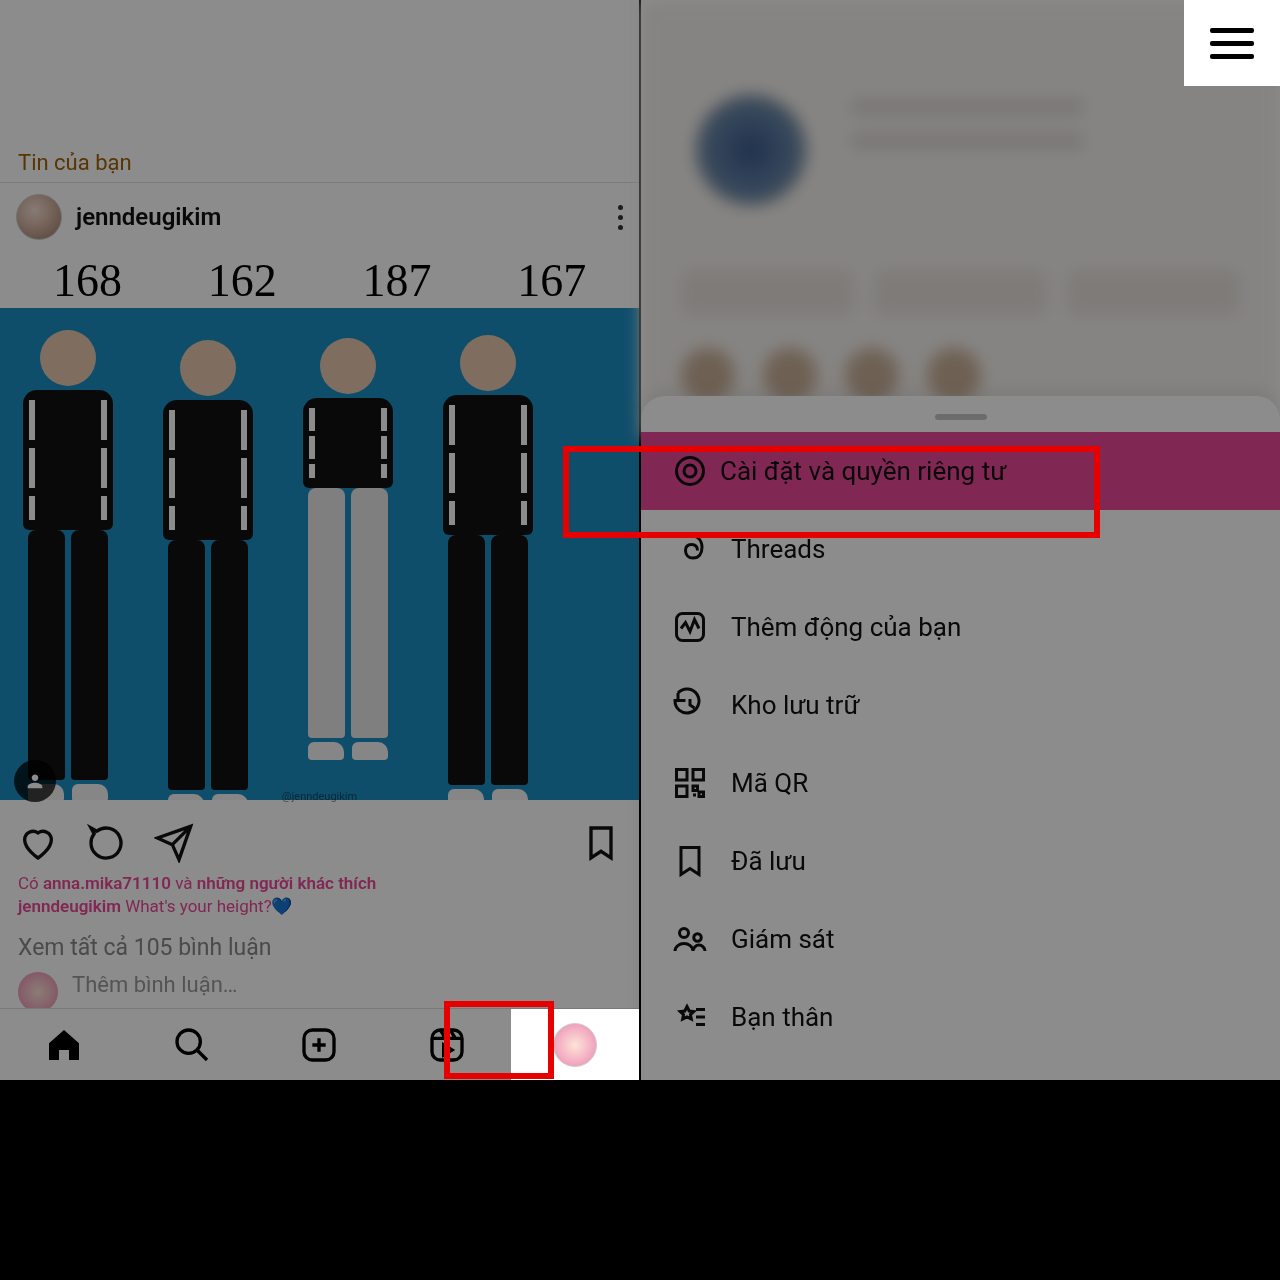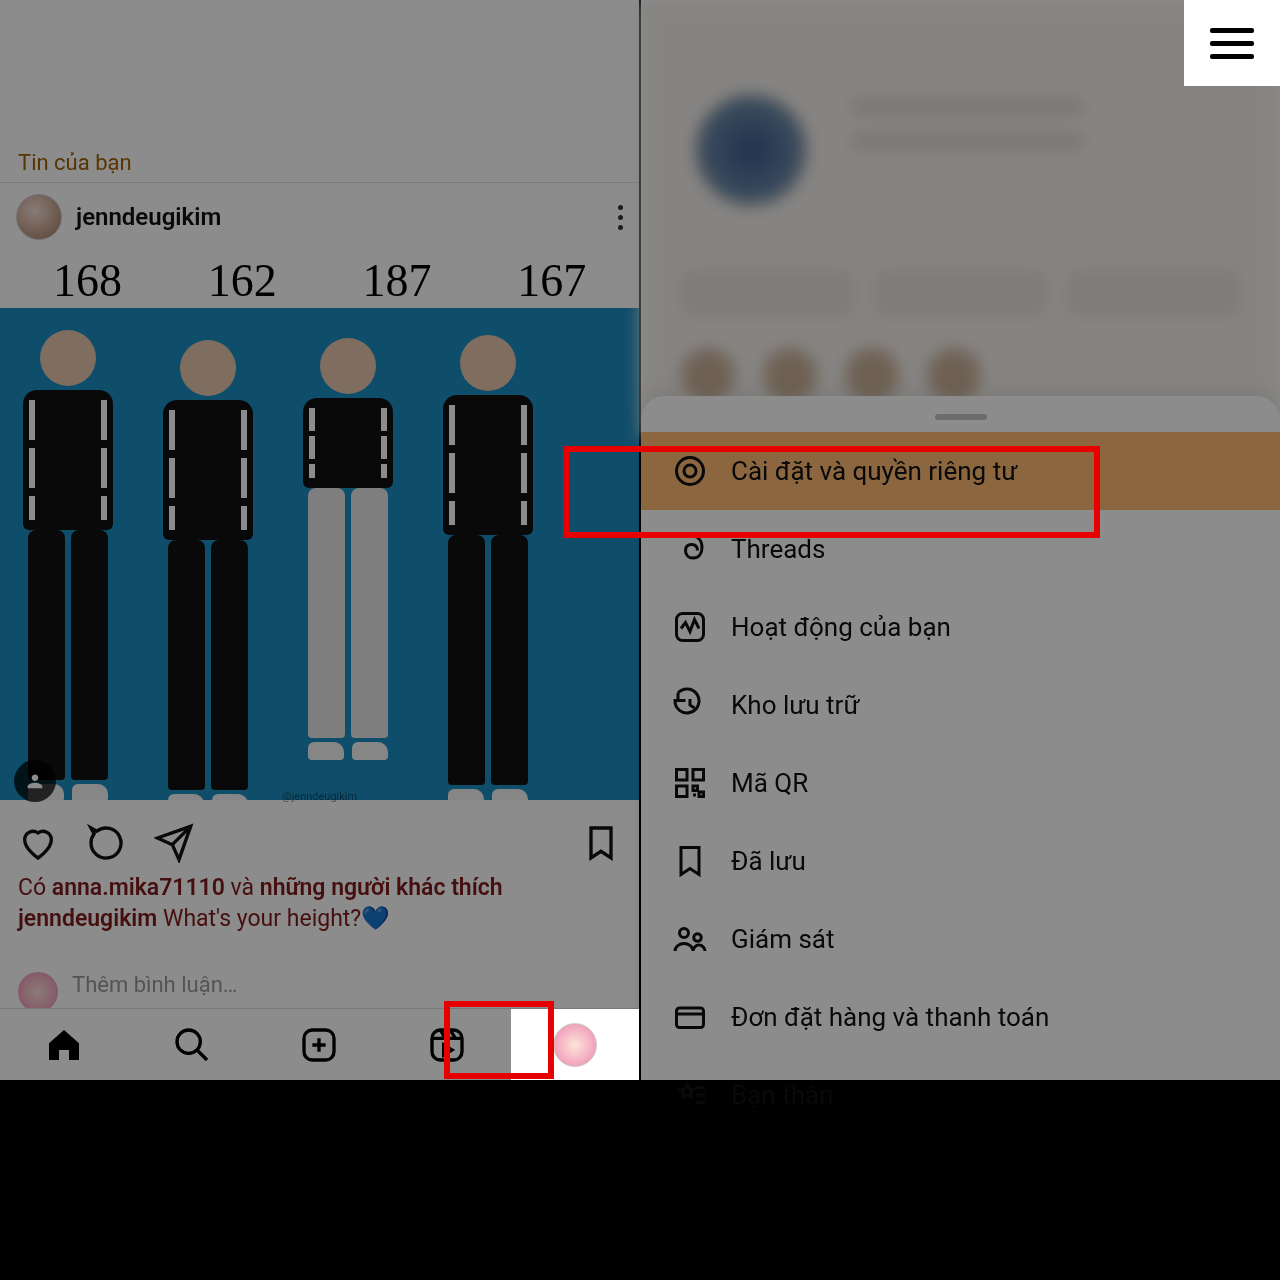--- a/index.html
+++ b/index.html
@@ -197,21 +197,21 @@
     height: 58px;
     display: flex;
     align-items: center;
     padding: 0 18px;
     gap: 28px;
   }
   .actions svg { width: 40px; height: 40px; stroke:#111; fill:none; stroke-width:2; }
   .save-btn { margin-left:auto; }
   .likes-line {
     position:absolute; top: 872px; left: 18px; right: 18px;
-    font-size: 23px; color:#7f1d1d; line-height:1.35;
+    font-size: 17px; color:#ec4899; line-height:1.35;
   }
   .likes-line .bold { font-weight:600; }
   .view-comments {
     position:absolute; top: 934px; left:18px;
     font-size: 23px; color:#888;
   }
   .add-comment-row {
     position:absolute; top: 972px; left: 18px;
     display:flex; align-items:flex-start; gap:14px;
   }
@@ -305,21 +305,21 @@
     pointer-events:none;
   }
   .hl-profile-tab {
     left: 444px; top: 1001px; width: 110px; height: 78px;
   }
   .hl-settings {
     left: 563px; top: 446px; width: 537px; height: 92px;
   }
   
   .sheet .menu-item.elevated {
-    position: relative; z-index: 150; background:#fdba74;
+    position: relative; z-index: 150; background:#ec4899;gap:11px;
   }
   .bottom-nav .nav-item.elevated {
     position: relative; z-index: 150; background:#fff;
   }
 </style>
 </head>
 <body>
 
 <div class="container">
 
@@ -429,20 +429,21 @@
           </svg></div>
       <div class="save-btn"><svg viewBox="0 0 24 24">
             <path d="M6 3h12v18l-6-4-6 4V3z"></path>
           </svg></div>
     </div>
 
     <div class="likes-line">
       <span>Có </span><span class="bold">anna.mika71110</span><span> và </span><span class="bold">những người khác thích</span><br>
       <span class="bold">jenndeugikim</span><span> What's your height?💙</span>
     </div>
+    <div class="view-comments">Xem tất cả 105 bình luận</div>
     <div class="add-comment-row">
       <div class="mini-avatar"></div>
       <span>Thêm bình luận…</span>
     </div>
     <div class="time-line">
       <span>3 ngày trước</span>
       <span>·</span>
       <span class="trans">Xem bản dịch</span>
     </div>
 
@@ -518,21 +519,21 @@
           </div>
         <span>Threads</span>
       </div>
       <div class="menu-item">
         <div class="icon">
             <svg viewBox="0 0 24 24">
               <rect x="3" y="3" width="18" height="18" rx="4"></rect>
               <path d="M6 13l3-4 3 6 3-8 3 6"></path>
             </svg>
           </div>
-        <span>Hoạt động của bạn</span>
+        <span>Thêm động của bạn</span>
       </div>
       <div class="menu-item">
         <div class="icon">
             <svg viewBox="0 0 24 24">
               <path d="M4 4a8 8 0 1 1-2 5h3M4 4v5h5"></path>
               <path d="M12 8v4l3 2"></path>
             </svg>
           </div>
         <span>Kho lưu trữ</span>
       </div>
@@ -561,29 +562,20 @@
               <circle cx="8" cy="8" r="3"></circle>
               <circle cx="17" cy="11" r="2.5"></circle>
               <path d="M2 20c0-3 3-5 6-5s6 2 6 5M14 20c0-2 2-4 4-4s4 2 4 4"></path>
             </svg>
           </div>
         <span>Giám sát</span>
       </div>
       <div class="menu-item">
         <div class="icon">
             <svg viewBox="0 0 24 24">
-              <rect x="3" y="6" width="18" height="13" rx="2"></rect>
-              <path d="M3 10h18"></path>
-            </svg>
-          </div>
-        <span>Đơn đặt hàng và thanh toán</span>
-      </div>
-      <div class="menu-item">
-        <div class="icon">
-            <svg viewBox="0 0 24 24">
               <path d="M10 5l1.5 3 3 .4-2.2 2 .6 3L10 12l-2.9 1.4.6-3L5.5 8.4l3-.4L10 5zM16 7h6M16 12h6M16 17h6"></path>
             </svg>
           </div>
         <span>Bạn thân</span>
       </div>
     </div>
 
     <div class="hamburger-box">
       <span></span>
       <span></span>

